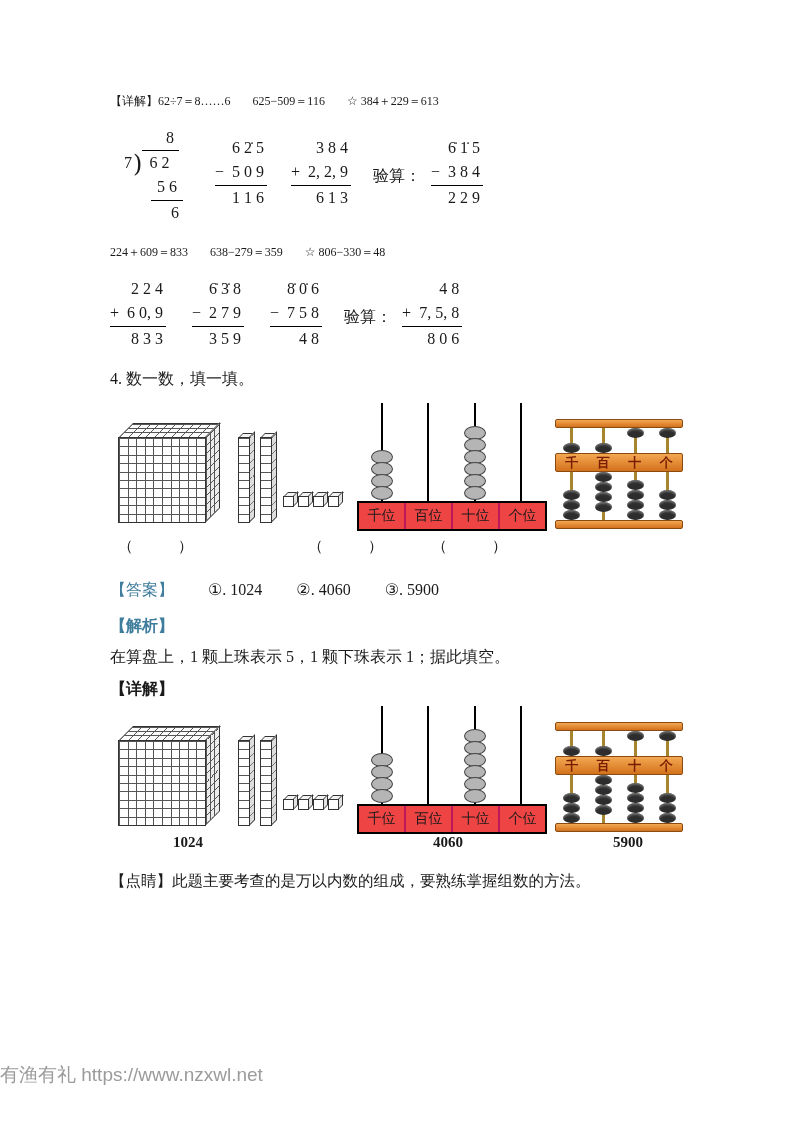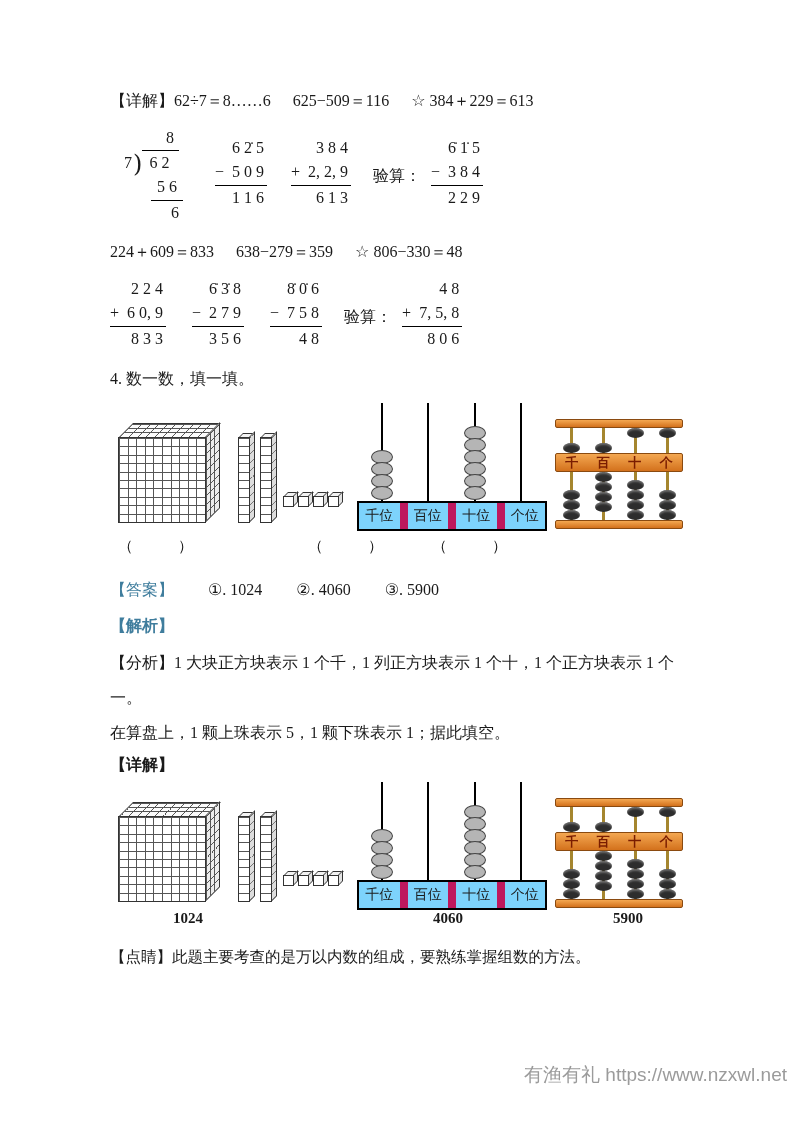--- a/index.html
+++ b/index.html
@@ -2,21 +2,21 @@
 <html><head>
 <meta charset="utf-8">
 <style>
   html,body { margin:0; padding:0; background:#fff; }
   body {
     width:793px; height:1122px; overflow:hidden; position:relative;
     font-family:"Liberation Serif","DejaVu Serif",serif;
     color:#1a1a1a;
   }
   .page { padding:88px 108px 0 110px; }
-  .tline { font-size:16px; line-height:26px; white-space:nowrap; }
+  .tline { font-size:12px; line-height:26px; white-space:nowrap; }
   .gap2 { margin-right:22px; }
 
   
   .arow { display:flex; align-items:flex-start; margin:12px 0 14px 14px; }
   .vop { font-size:16px; line-height:24px; text-align:right; margin-top:10px; }
   .vop .vtop { padding:0 3px 0 14px; }
   .vop .vmid { border-bottom:1.6px solid #000; display:flex; justify-content:space-between; gap:8px; padding:0 3px 1px 0; }
   .vop .vres { padding-right:3px; }
   .vcheck { font-size:16px; margin:40px 10px 0 22px; }
   .ldiv { font-size:16px; line-height:24px; }
@@ -44,22 +44,22 @@
   .trf { position:absolute; top:34px; width:10px; height:84px; border:1px solid #333;
     background:repeating-linear-gradient(to bottom,#555 0 1px,transparent 1px 8.4px) #fff; }
   .trs { position:absolute; top:34px; width:4px; height:84px; border:1px solid #333; background-color:#ddd;
     background-image:repeating-linear-gradient(to bottom,#777 0 1px,transparent 1px 8.4px); transform:skewY(-45deg); transform-origin:0 0; }
   .trt { position:absolute; top:30px; width:10px; height:3px; border:1px solid #333; background:#f4f4f4; transform:skewX(-45deg); transform-origin:0 100%; }
   .scf { position:absolute; top:93px; width:9px; height:9px; border:1px solid #333; background:#fff; }
   .sct { position:absolute; top:89px; width:9px; height:3px; border:1px solid #333; background:#f2f2f2; transform:skewX(-45deg); transform-origin:0 100%; }
   .scs { position:absolute; top:93px; width:3px; height:9px; border:1px solid #333; background:#e3e3e3; transform:skewY(-45deg); transform-origin:0 0; }
 
   .counter { position:absolute; left:247px; top:0; width:190px; height:128px; }
-  .cbox { position:absolute; left:0; bottom:0; width:186px; height:26px; border:2px solid #000; display:flex; background:#7dd3fc; }
-  .cbox span { flex:1; border-left:8px solid #be185d; display:flex; align-items:center; justify-content:center; font-size:14px; }
+  .cbox { position:absolute; left:0; bottom:0; width:186px; height:26px; border:2px solid #000; display:flex; background:#ef4444; }
+  .cbox span { flex:1; border-left:2px solid #be185d; display:flex; align-items:center; justify-content:center; font-size:14px; }
   .cbox span:first-child { border-left:none; }
   .crod { position:absolute; top:0; bottom:30px; width:2px; background:#000; }
   .cstack { position:absolute; bottom:31px; width:22px; display:flex; flex-direction:column; }
   .cstack i { display:block; width:20px; height:12px; background:#b5b5b5; border:1px solid #444; border-radius:50%; margin-top:-2px; }
 
   .abacus { position:absolute; left:445px; top:16px; width:128px; height:110px; }
   .abar { position:absolute; left:0; width:128px; background:linear-gradient(#f4a852,#d3711c); border:1px solid #8a4a10; border-radius:2px; box-sizing:border-box; }
   .atop { top:0; height:9px; }
   .amid { top:34px; height:19px; display:flex; justify-content:space-around; align-items:center; font-size:13px; font-weight:bold; color:#7a1c00; }
   .abot { top:101px; height:9px; }
@@ -74,21 +74,21 @@
   
   .ansline { font-size:16px; line-height:26px; margin-top:12px; display:flex; }
   .ansline .accent, .accent { color:#3f7d9d; }
   .ansline .aitem { margin-left:34px; }
   .ansline .aitem:first-of-type { margin-left:52px; }
   .jiexi { font-size:16px; line-height:26px; margin-top:10px;font-weight:bold; }
   .para { font-size:16px; line-height:35px; margin-top:6px; }
   .para2 { font-size:15px; line-height:35px; text-align:justify; }
   .dianjing { font-size:15.5px; line-height:30px; margin-top:8px; }
 
-  .footer { position:absolute; left:0; right:6px; top:1062px; text-align:right; }
+  .footer { position:absolute; left:0; right:16px; top:1062px; text-align:left; }
   .footer a { font-family:"Liberation Sans","DejaVu Sans",sans-serif; font-size:19px; color:#9b9b9b; text-decoration:none; }
 </style>
 </head>
 <body>
 
 <div class="page">
 
   <div class="tline">
     <span class="accent" style="color:#1a1a1a">【详解】</span><span class="gap2">62÷7＝8……6</span><span class="gap2">625−509＝116</span><span>☆ 384＋229＝613</span>
   </div>
@@ -143,21 +143,21 @@
           <span>6 0, 9</span>
         </div>
       <div class="vres">8 3 3</div>
     </div>
     <div class="vop ml26" style="margin-top:0;">
       <div class="vtop">6̇ 3̇ 8</div>
       <div class="vmid">
           <span>−</span>
           <span>2 7 9</span>
         </div>
-      <div class="vres">3 5 6</div>
+      <div class="vres">3 5 9</div>
     </div>
     <div class="vop ml26" style="margin-top:0;">
       <div class="vtop">8̇ 0̇ 6</div>
       <div class="vmid">
           <span>−</span>
           <span>7 5 8</span>
         </div>
       <div class="vres">4 8</div>
     </div>
     <div class="vcheck" style="margin-top:30px;">验算：</div>
@@ -266,23 +266,20 @@
 
   <div class="ansline">
     <span class="accent">【答案】</span>
     <span class="aitem">①. 1024</span>
     <span class="aitem">②. 4060</span>
     <span class="aitem">③. 5900</span>
   </div>
 
   <div class="jiexi accent">【解析】</div>
 
-  <div class="para">
-    <span>【分析】</span><span>1 大块正方块表示 1 个千，1 列正方块表示 1 个十，1 个正方块表示 1 个一。</span>
-  </div>
   <div class="para" style="margin-top:0;">在算盘上，1 颗上珠表示 5，1 颗下珠表示 1；据此填空。</div>
 
   <div class="jiexi" style="margin-top:2px;">【详解】</div>
 
   <div class="scene" style="margin-top:4px;">
     <div>
       <div class="cube-top"></div>
       <div class="cube-side"></div>
       <div class="cube-front"></div>
       <div class="trt" style="left:128px;"></div>

